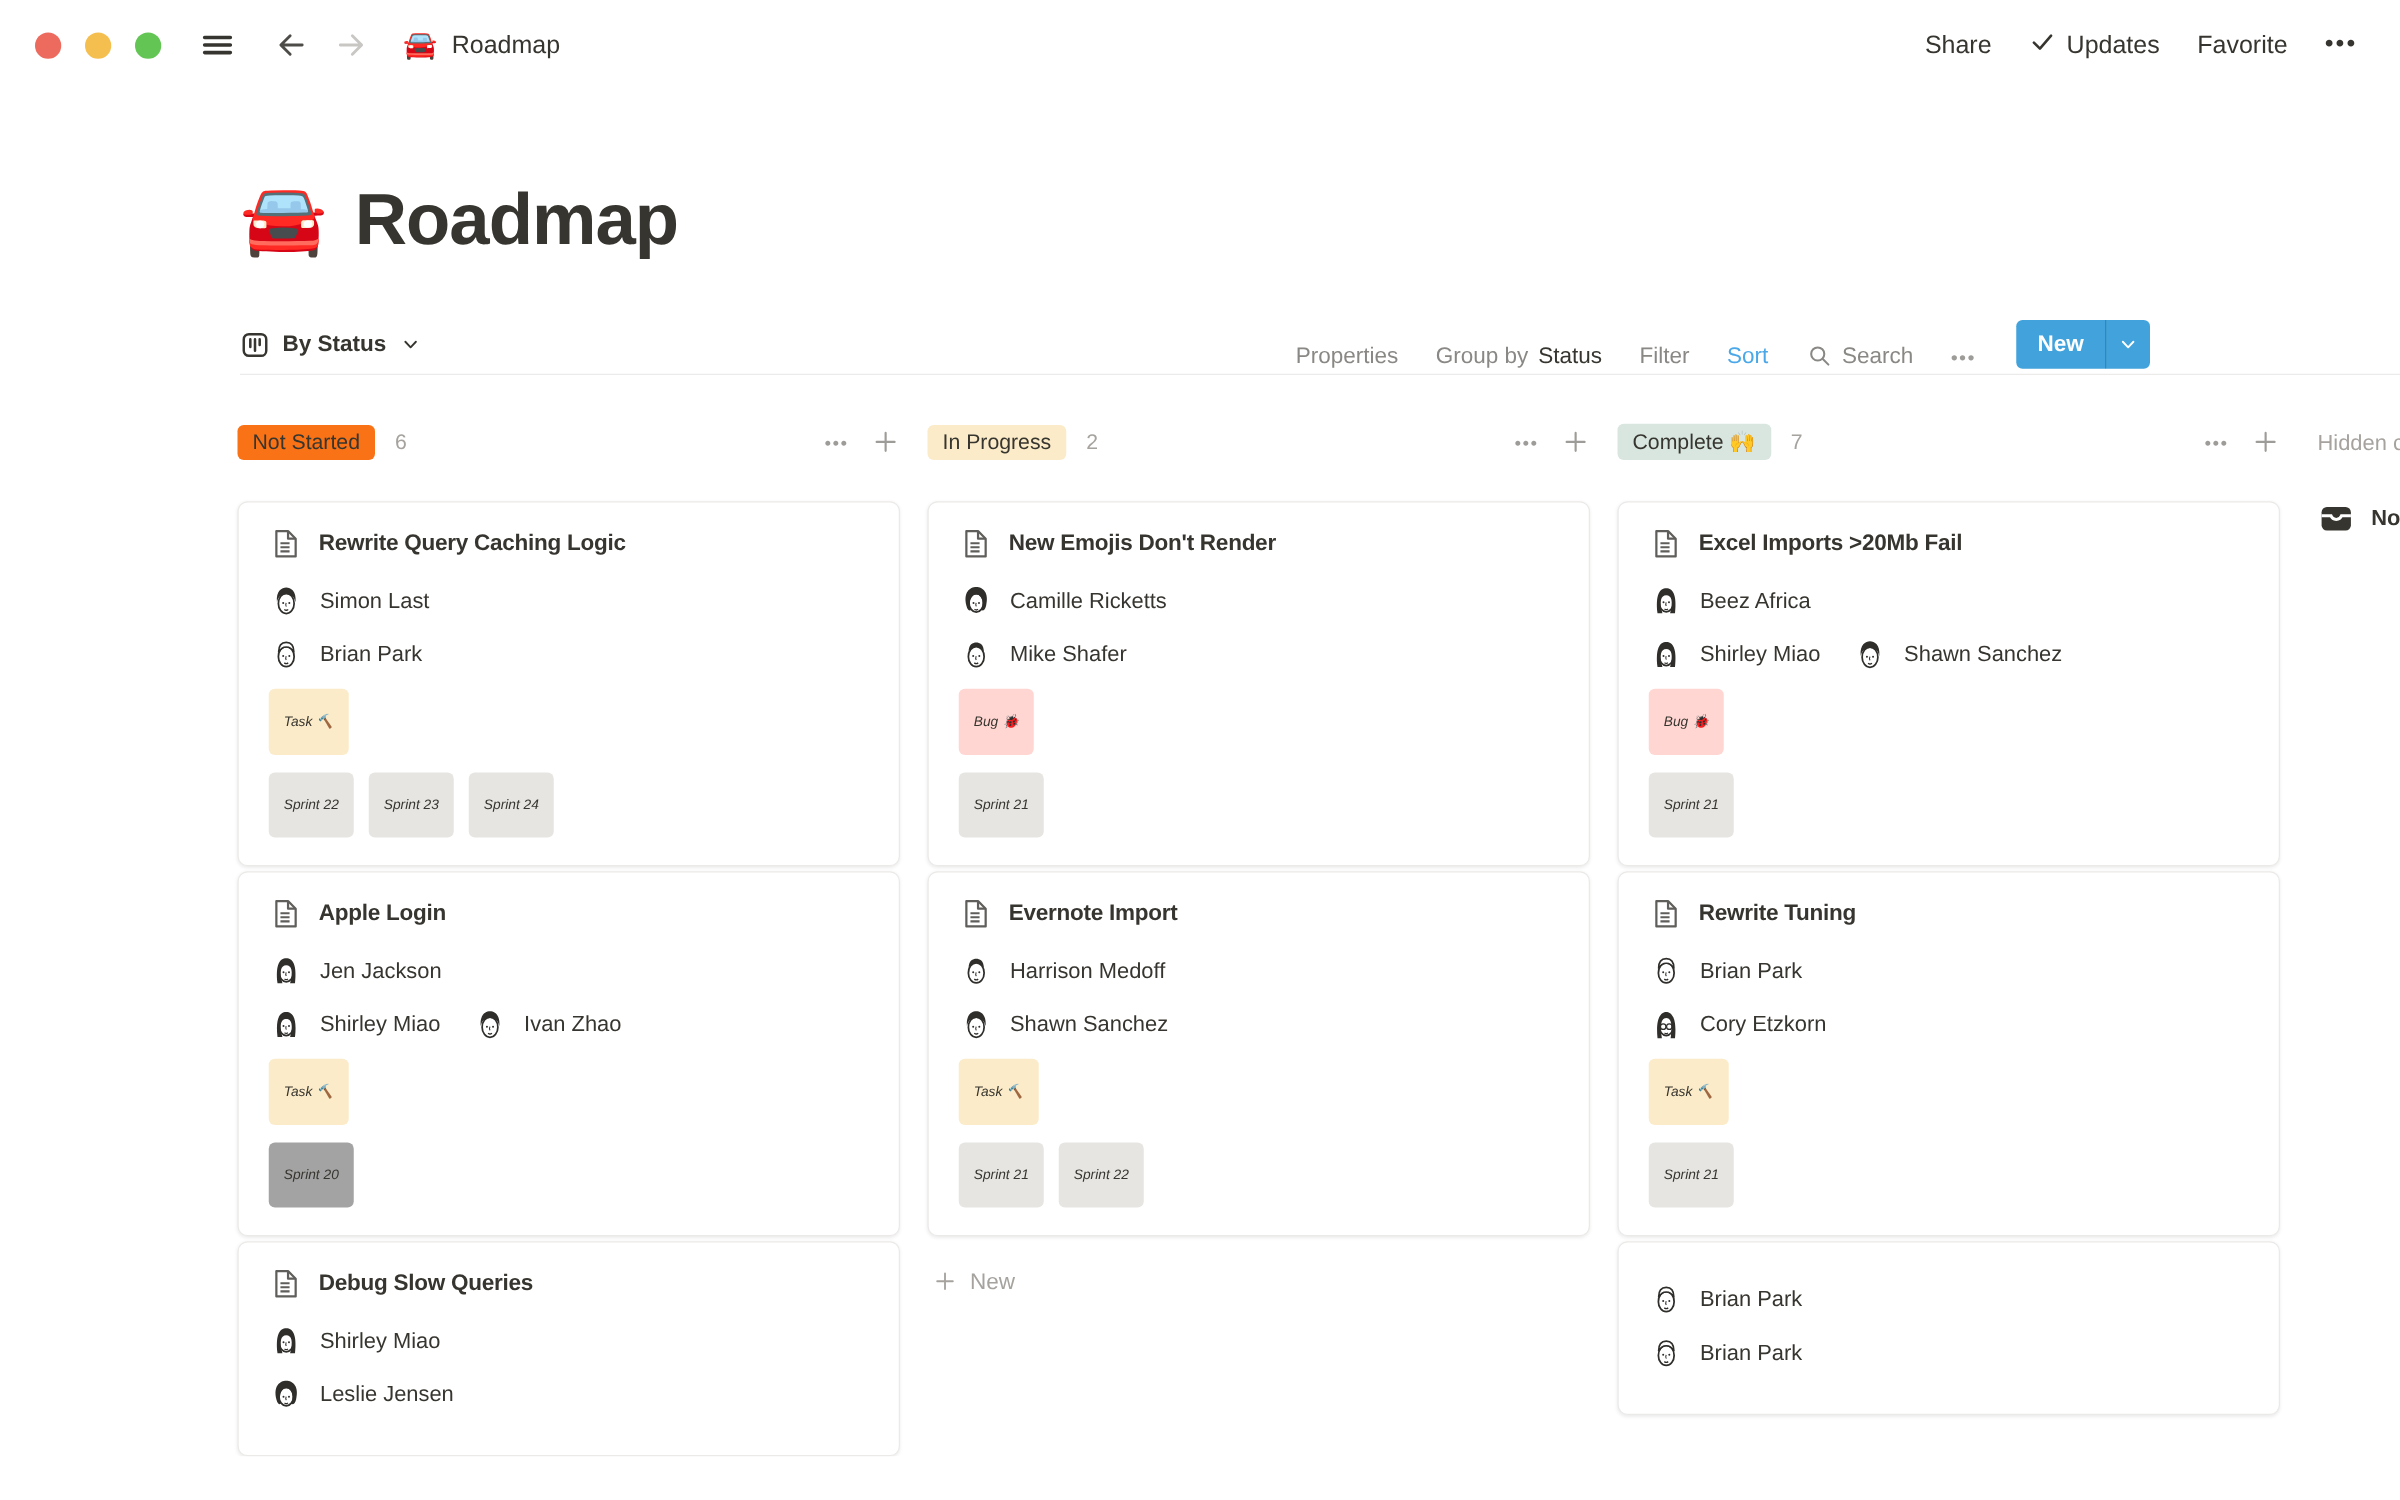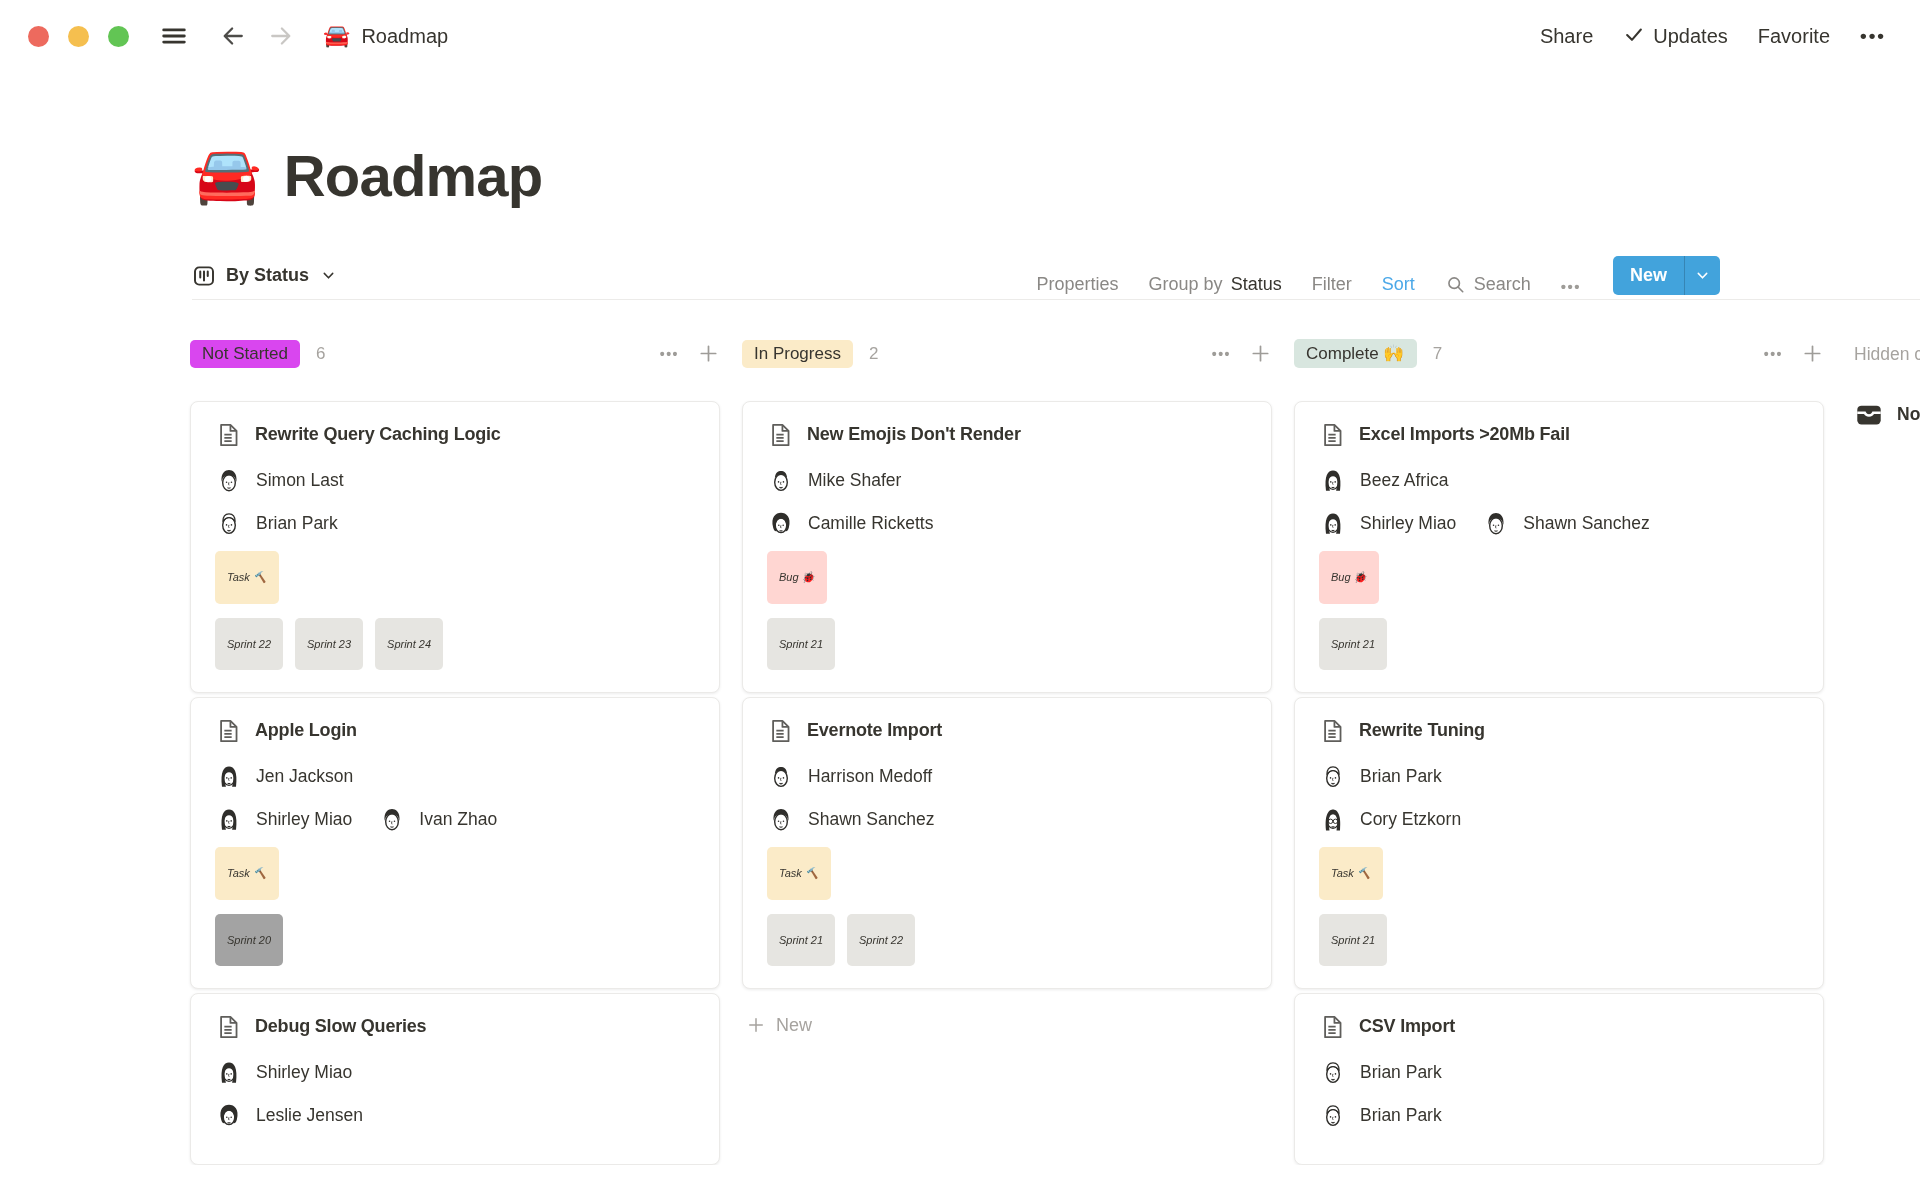--- a/index.html
+++ b/index.html
@@ -261,21 +261,21 @@
         </span>
     </span>
   </div>
 </div>
 <div class="toolbar-divider"></div>
 
 <div class="board">
   <div id="board-columns">
       <div class="col">
         <div class="col-header">
-          <span class="col-pill" style="background: #d946ef;">Not Started</span>
+          <span class="col-pill" style="background: #f97316;">Not Started</span>
           <span class="col-count">6</span>
           <span class="col-flex"></span>
           <span class="col-more">•••</span>
           <span class="col-add">
             <svg viewBox="0 0 32 32">
               <use href="#plus-icon" xlink:href="#plus-icon"></use>
             </svg>
           </span>
         </div>
         <div class="cards">
@@ -389,31 +389,31 @@
           <div class="card">
             <div class="card-title-row">
               <svg viewBox="0 0 32 32">
                 <use href="#doc-icon" xlink:href="#doc-icon"></use>
               </svg>
               <span class="card-title">New Emojis Don't Render</span>
             </div>
             <div class="person-row">
               <span class="person">
                 <svg class="avatar" viewBox="0 0 32 32">
+                  <use href="#av-woman-curly" xlink:href="#av-woman-curly"></use>
+                </svg>
+                <span class="person-name">Camille Ricketts</span>
+              </span>
+            </div>
+            <div class="person-row">
+              <span class="person">
+                <svg class="avatar" viewBox="0 0 32 32">
                   <use href="#av-man-short" xlink:href="#av-man-short"></use>
                 </svg>
                 <span class="person-name">Mike Shafer</span>
-              </span>
-            </div>
-            <div class="person-row">
-              <span class="person">
-                <svg class="avatar" viewBox="0 0 32 32">
-                  <use href="#av-woman-curly" xlink:href="#av-woman-curly"></use>
-                </svg>
-                <span class="person-name">Camille Ricketts</span>
               </span>
             </div>
             <div class="tag-row">
               <span class="pill" style="background: rgb(255, 214, 210);">Bug 🐞</span>
             </div>
             <div class="sprint-row">
               <span class="pill" style="background: rgb(230, 229, 225);">Sprint 21</span>
             </div>
           </div>
           <div class="card">
@@ -528,26 +528,20 @@
               </span>
             </div>
             <div class="tag-row">
               <span class="pill" style="background: rgb(251, 235, 200);">Task 🔨</span>
             </div>
             <div class="sprint-row">
               <span class="pill" style="background: rgb(230, 229, 225);">Sprint 21</span>
             </div>
           </div>
           <div class="card">
-            <div class="card-title-row">
-              <svg viewBox="0 0 32 32">
-                <use href="#doc-icon" xlink:href="#doc-icon"></use>
-              </svg>
-              <span class="card-title">CSV Import</span>
-            </div>
             <div class="person-row">
               <span class="person">
                 <svg class="avatar" viewBox="0 0 32 32">
                   <use href="#av-man-light" xlink:href="#av-man-light"></use>
                 </svg>
                 <span class="person-name">Brian Park</span>
               </span>
             </div>
             <div class="person-row">
               <span class="person">

